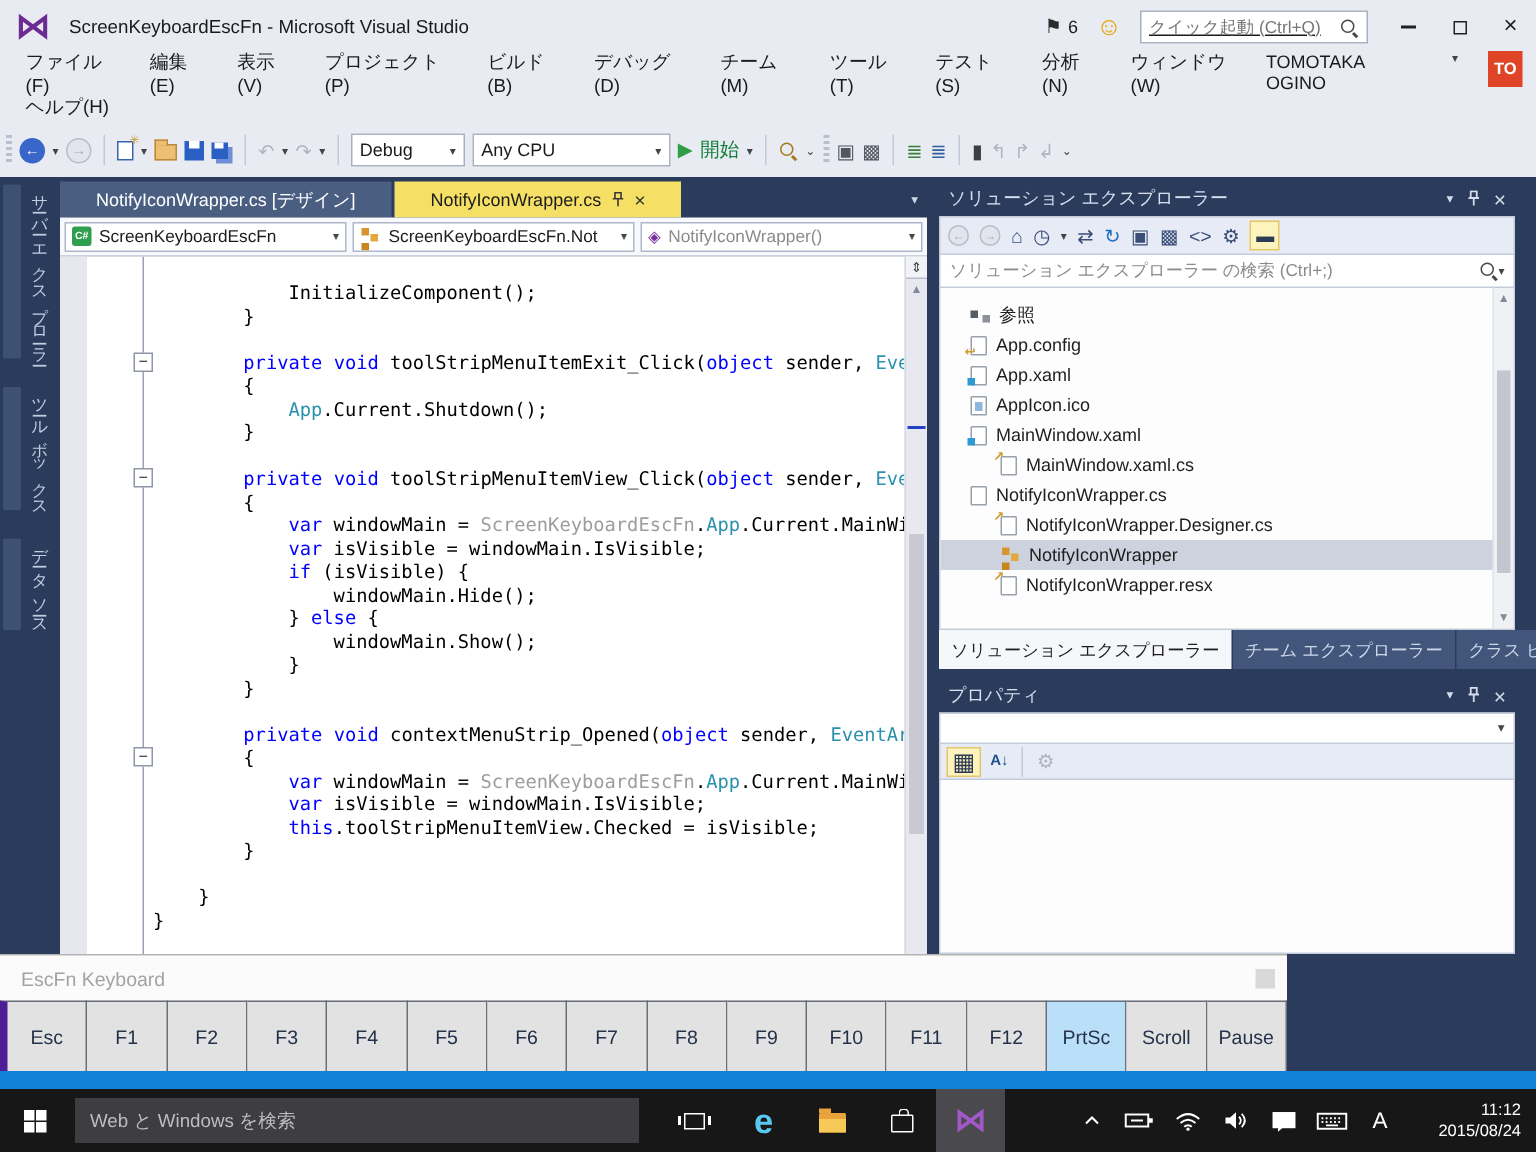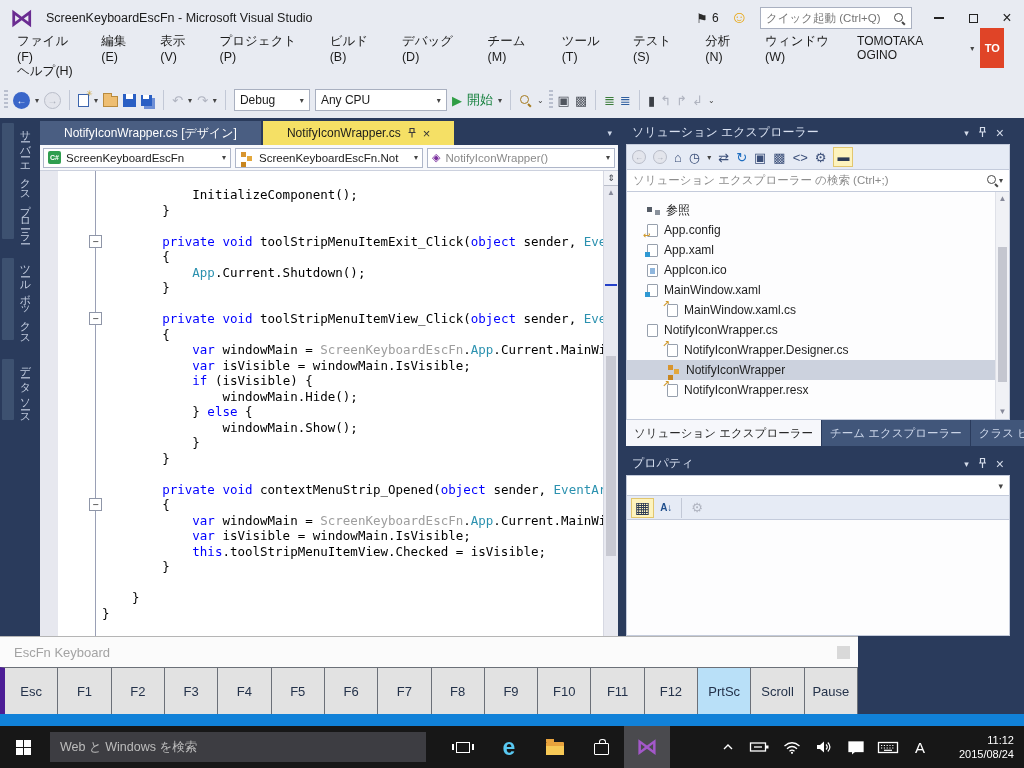--- a/index.html
+++ b/index.html
@@ -9,44 +9,44 @@
 
   
   .titlebar { position:absolute; top:0; left:0; right:0; height:36px; background:#e8ebf2;
     display:flex; align-items:center; padding-left:10px; color:#1b1b1b; }
   .vslogo { font-size:24px; font-weight:bold; color:#6a2c91; margin-right:12px; line-height:1; }
   .wtitle { font-size:12.5px; }
   .flag-group { margin-left:auto; display:flex; align-items:center; gap:4px; font-size:12px; }
   .flag-ic { font-size:13px; color:#2b2b2b; }
   .smiley { font-size:17px; color:#e8a50e; margin:0 12px; }
   .quicklaunch { width:152px; height:22px; background:#fff; border:1px solid #a9b0c0;
-    display:flex; align-items:center; padding:0 5px; }
+    display:flex; align-items:center; padding:0 5px;text-decoration:underline; }
   .ql-ph { flex:1; font-size:11.5px; color:#757575; white-space:nowrap; overflow:hidden; }
   .mag { position:relative; width:13px; height:13px; flex:none; }
   .mag::before { content:""; position:absolute; left:1px; top:1px; width:7px; height:7px;
     border:1.5px solid #474747; border-radius:50%; }
   .mag::after { content:""; position:absolute; left:9px; top:9px; width:4px; height:2px;
     background:#474747; transform:rotate(45deg); transform-origin:left center; }
   .wbtns { display:flex; margin-left:10px; height:100%; }
   .wbtn { width:34px; height:100%; display:flex; align-items:center; justify-content:center; color:#222; }
   .ic-min { width:10px; height:2px; background:#222; }
   .ic-restore { position:relative; width:9px; height:9px; border:1px solid #222; background:#e8ebf2; }
   .ic-restore::before { content:""; position:absolute; left:2px; top:-4px; width:9px; height:9px;
     border:1px solid #222; z-index:-1; }
   .ic-close { font-size:16px; line-height:1; }
 
   
   .menubar { position:absolute; top:36px; left:0; right:0; height:46px; background:#e8ebf2; }
   .menurow1 { display:flex; align-items:center; height:24px; padding-left:8px; }
   .menurow2 { display:flex; align-items:center; height:22px; padding-left:8px; }
   .menu-item { padding:0 9px; font-size:12.5px; color:#1b1b1b; }
-  .account { margin-left:auto; display:flex; align-items:center; gap:6px; padding-right:20px; }
+  .account { margin-left:auto; display:flex; gap:20px; padding-right:9px; }
   .account-name { font-size:12px; color:#1b1b1b; }
   .caret-s { font-size:8px; color:#444; }
-  .avatar { width:24px; height:40px; background:#e04427; color:#fff; font-size:11px; font-weight:bold;
+  .avatar { width:24px; height:24px; background:#e04427; color:#fff; font-size:11px; font-weight:bold;
     display:flex; align-items:center; justify-content:center; }
 
   
   .toolbar { position:absolute; top:82px; left:0; right:0; height:36px; background:#e8ebf2;
     display:flex; align-items:center; padding-left:4px; gap:5px; }
   .grip { width:4px; height:20px; background:repeating-linear-gradient(#b9bfce 0 2px,transparent 2px 4px); }
   .tsep { width:1px; height:20px; background:#c2c8d6; margin:0 3px; }
   .circ { width:17px; height:17px; border-radius:50%; display:flex; align-items:center; justify-content:center;
     font-size:10px; }
   .circ.back { background:#3a66c9; color:#fff; }

